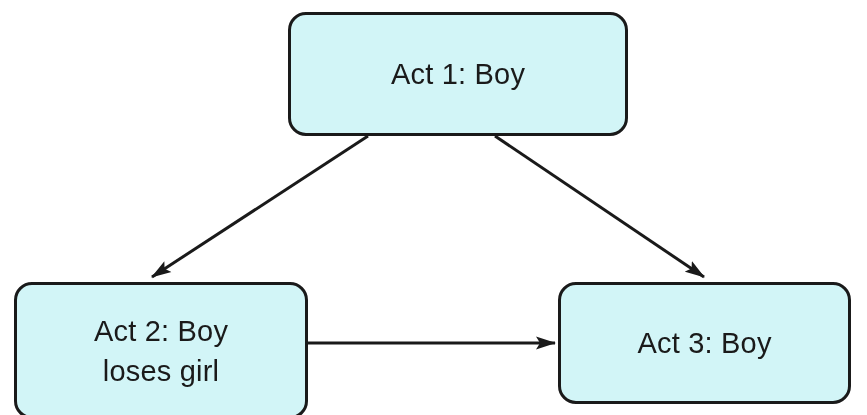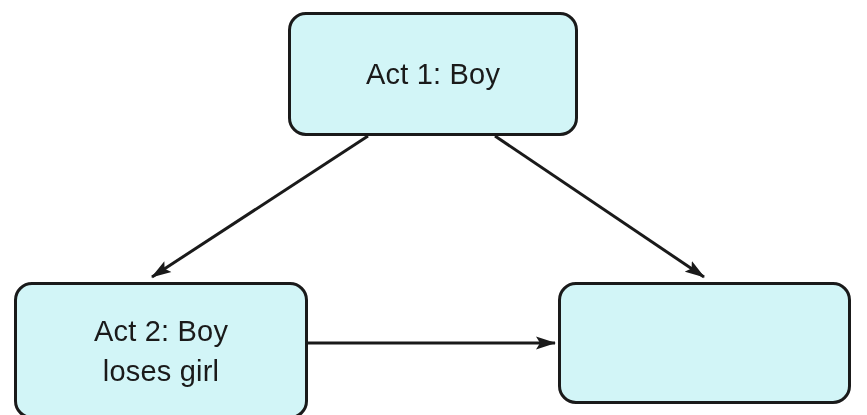--- a/index.html
+++ b/index.html
@@ -37,21 +37,21 @@
     display: flex;
     flex-direction: column;
     align-items: center;
     justify-content: center;
     text-align: center;
     color: var(--text);
     font-size: 29px;
     line-height: 40px;
     letter-spacing: 0.2px;
   }
-  .node-act1 { left: 288px; top: 12px;  width: 290px; height: 124px; gap: 14px; }
+  .node-act1 { left: 288px; top: 12px;  width: 340px; height: 124px; gap: 14px; }
   .node-act2 { left: 14px;  top: 282px; width: 294px; height: 137px; }
   .node-act3 { left: 558px; top: 282px; width: 293px; height: 122px; }
   .node-line { display: block; white-space: nowrap; }
 </style>
 </head>
 <body>
 
 <div class="canvas">
 
   <svg class="edges" width="867" height="415" viewBox="0 0 867 415" xmlns="http://www.w3.org/2000/svg" aria-hidden="true">
@@ -68,15 +68,16 @@
   <div class="node node-act1">
     <span class="node-line">Act 1: Boy</span>
   </div>
 
   <div class="node node-act2">
     <span class="node-line">Act 2: Boy</span>
     <span class="node-line">loses girl</span>
   </div>
 
   <div class="node node-act3">
+    <span class="node-line">Act 3: Boy</span>
   </div>
 
 </div>
 
 </body></html>

